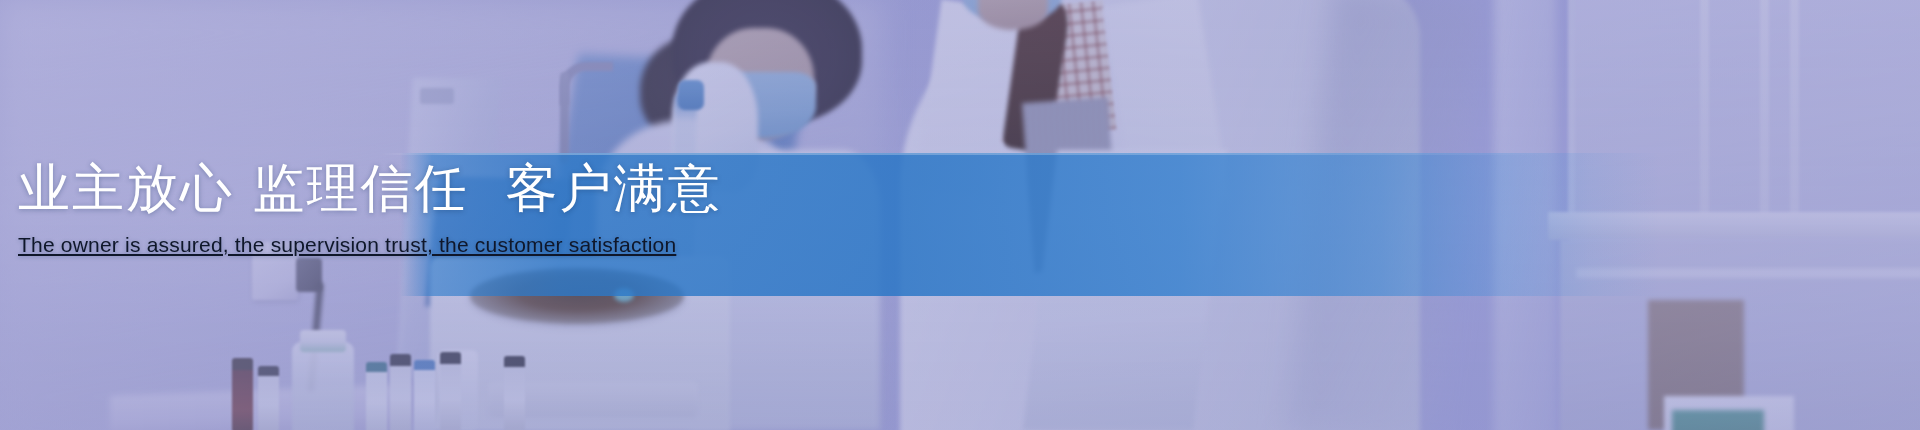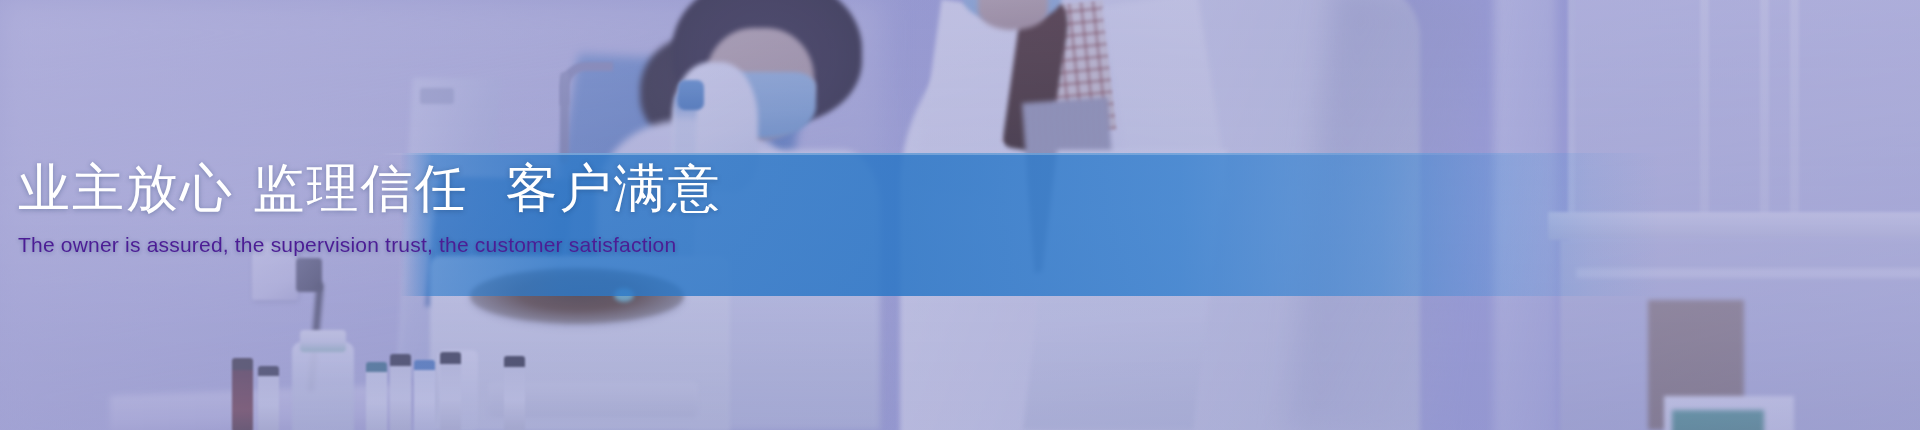--- a/index.html
+++ b/index.html
@@ -348,24 +348,25 @@
     text-shadow: 0 1px 5px rgba(20,50,90,.35);
     white-space: pre;
     font-family: "DejaVu Sans", "Liberation Sans", sans-serif;
   }
   .subline {
     margin: 0;
     padding-top: 20px;
     font-size: 21px;
     line-height: 1;
     font-weight: 400;
-    color: #4c1d95;
+    color: #0f172a;
     letter-spacing: .2px;
     text-shadow: 0 1px 4px rgba(20,50,90,.32);
     font-family: "Liberation Sans", "DejaVu Sans", sans-serif;
+    text-decoration: underline;
   }
 </style>
 </head>
 <body>
 
 <div class="banner">
 
   <div class="photo">
     <div class="wall"></div>
     <div class="wall-grad"></div>

